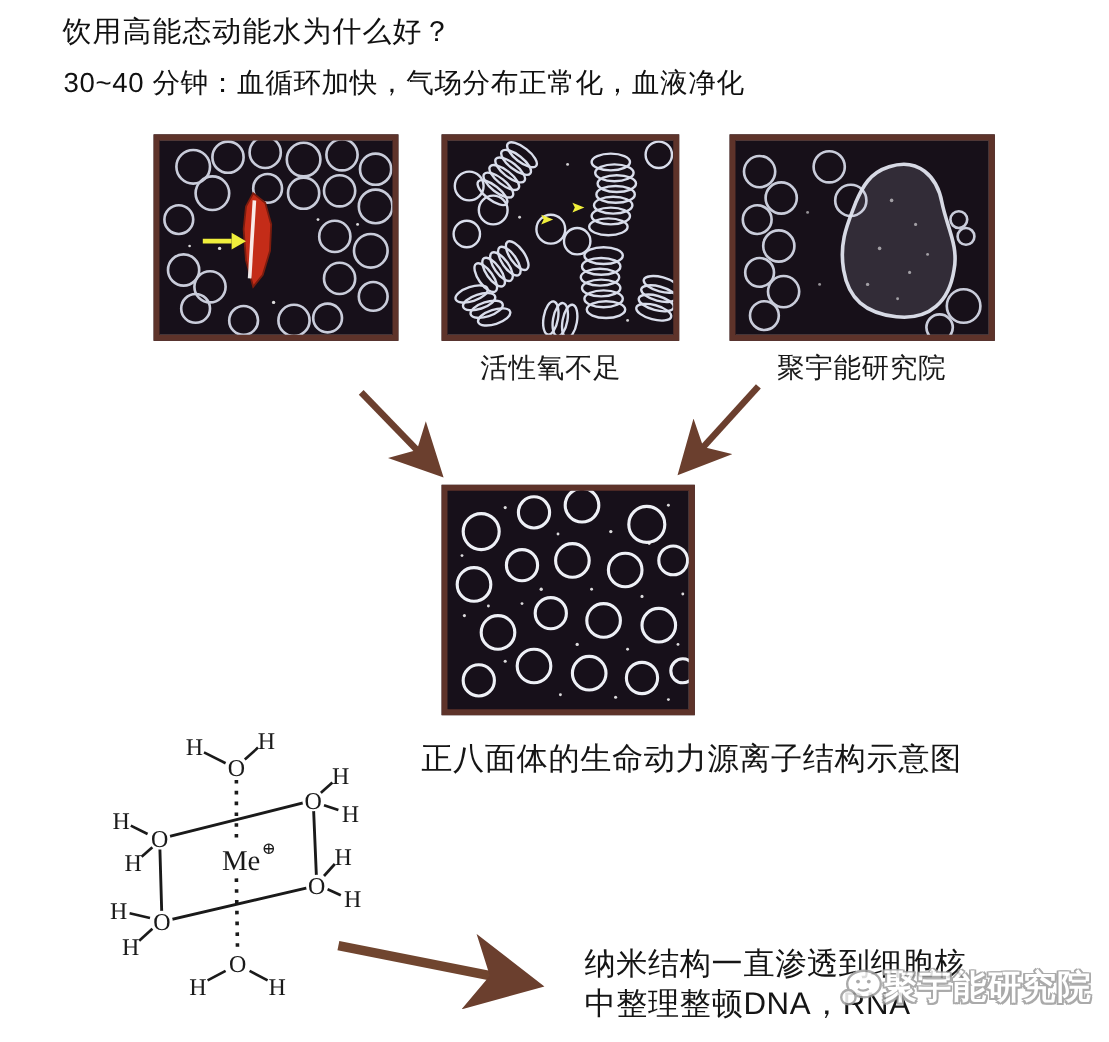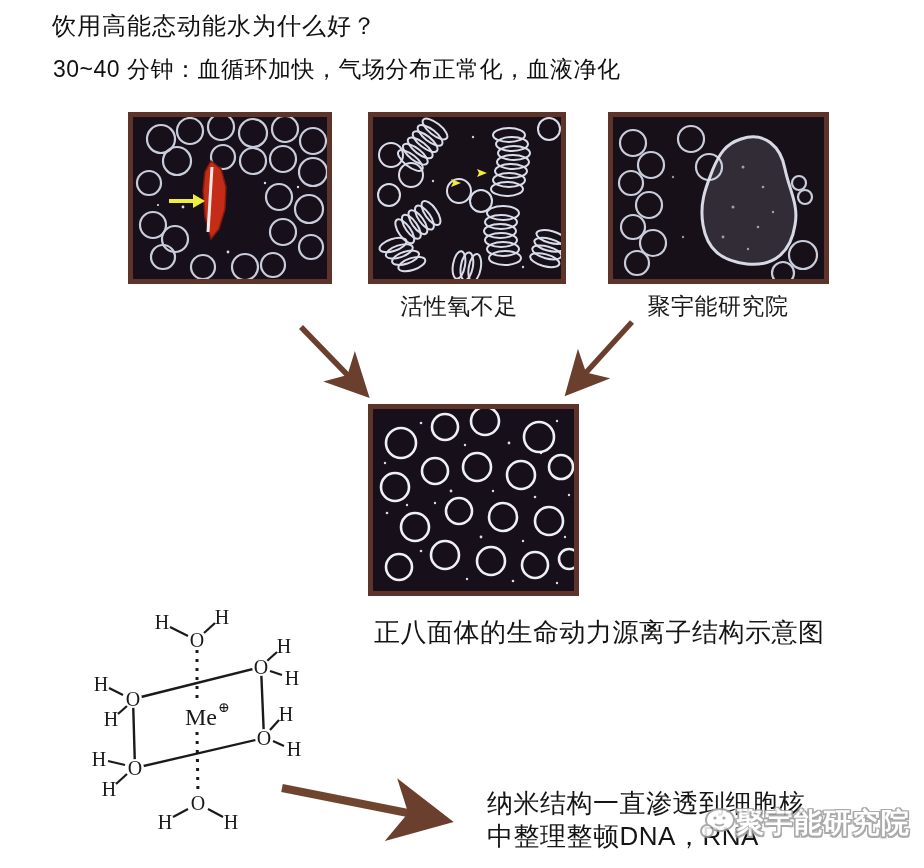--- a/index.html
+++ b/index.html
@@ -5,21 +5,21 @@
   html,body{margin:0;padding:0;background:#ffffff;}
   body{width:924px;height:868px;position:relative;overflow:hidden;
        font-family:"Liberation Sans","DejaVu Sans",sans-serif;color:#111;}
   .abs{position:absolute;}
   #title{left:52px;top:10px;font-size:24px;font-weight:normal;letter-spacing:1px;}
   #subtitle{left:53px;top:54px;font-size:23px;letter-spacing:0.5px;}
   .bloodfig{border:5px solid #5e332a;background:#17101a;box-shadow:inset 0 0 0 1px #c9a596;}
   .bloodfig svg{display:block;}
   .figcap{font-size:23px;line-height:28px;text-align:center;color:#1a1a1a;letter-spacing:0.5px;}
   .figcap span{display:block;}
-  #result-caption{left:374px;top:615px;font-size:26px;letter-spacing:0.5px;color:#151515;}
+  #result-caption{left:351px;top:615px;font-size:26px;letter-spacing:0.5px;color:#151515;}
   #conclusion{left:487px;top:787px;font-size:26px;line-height:33px;color:#151515;letter-spacing:0.5px;}
   #conclusion span{display:block;}
   #watermark{left:698px;top:804px;display:flex;align-items:center;opacity:0.85;z-index:5;}
   #watermark .wm-text{font-size:28px;font-weight:bold;letter-spacing:1px;color:#ffffff;
      text-shadow:-1.5px -1.5px 0 #9c9c9c,1.5px -1.5px 0 #9c9c9c,-1.5px 1.5px 0 #9c9c9c,
                   1.5px 1.5px 0 #9c9c9c,0 1.5px 0 #9c9c9c,0 -1.5px 0 #9c9c9c,
                   1.5px 0 0 #9c9c9c,-1.5px 0 0 #9c9c9c;}
   #arrow-overlay{left:0;top:0;pointer-events:none;z-index:3;}
   #molecule{left:64px;top:600px;}
   .chemtext{font-family:"Liberation Serif","DejaVu Serif",serif;}

